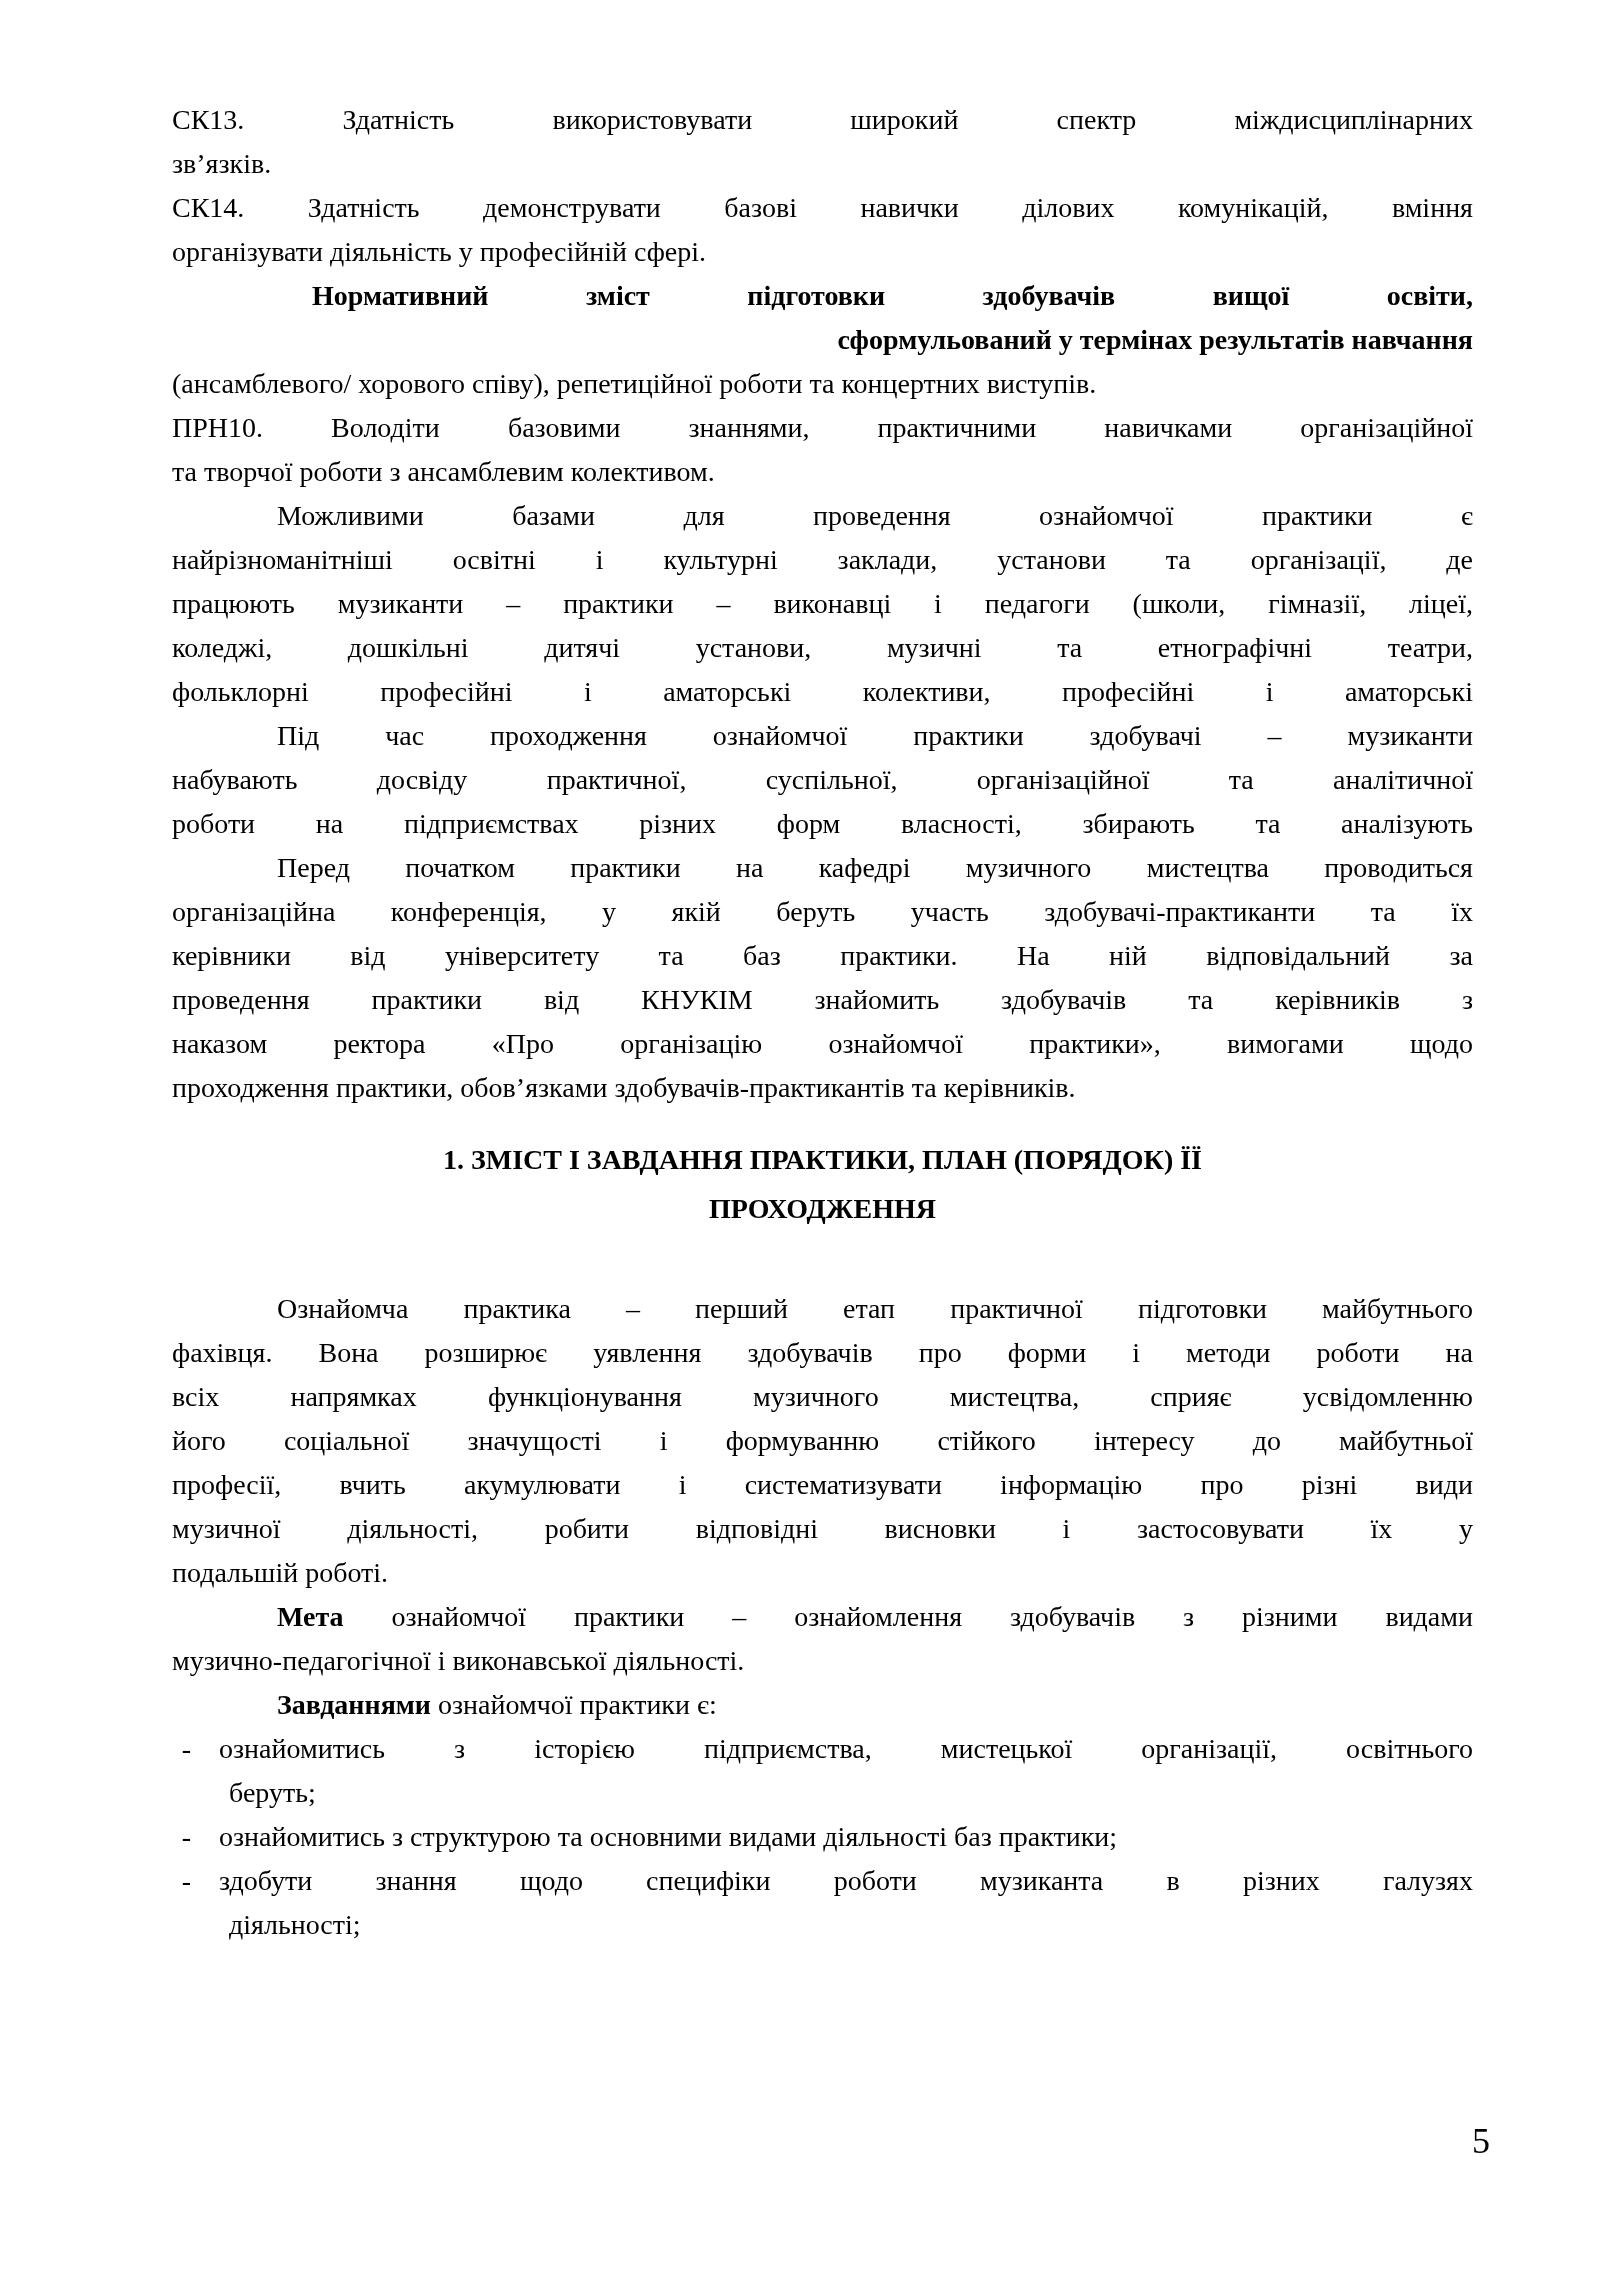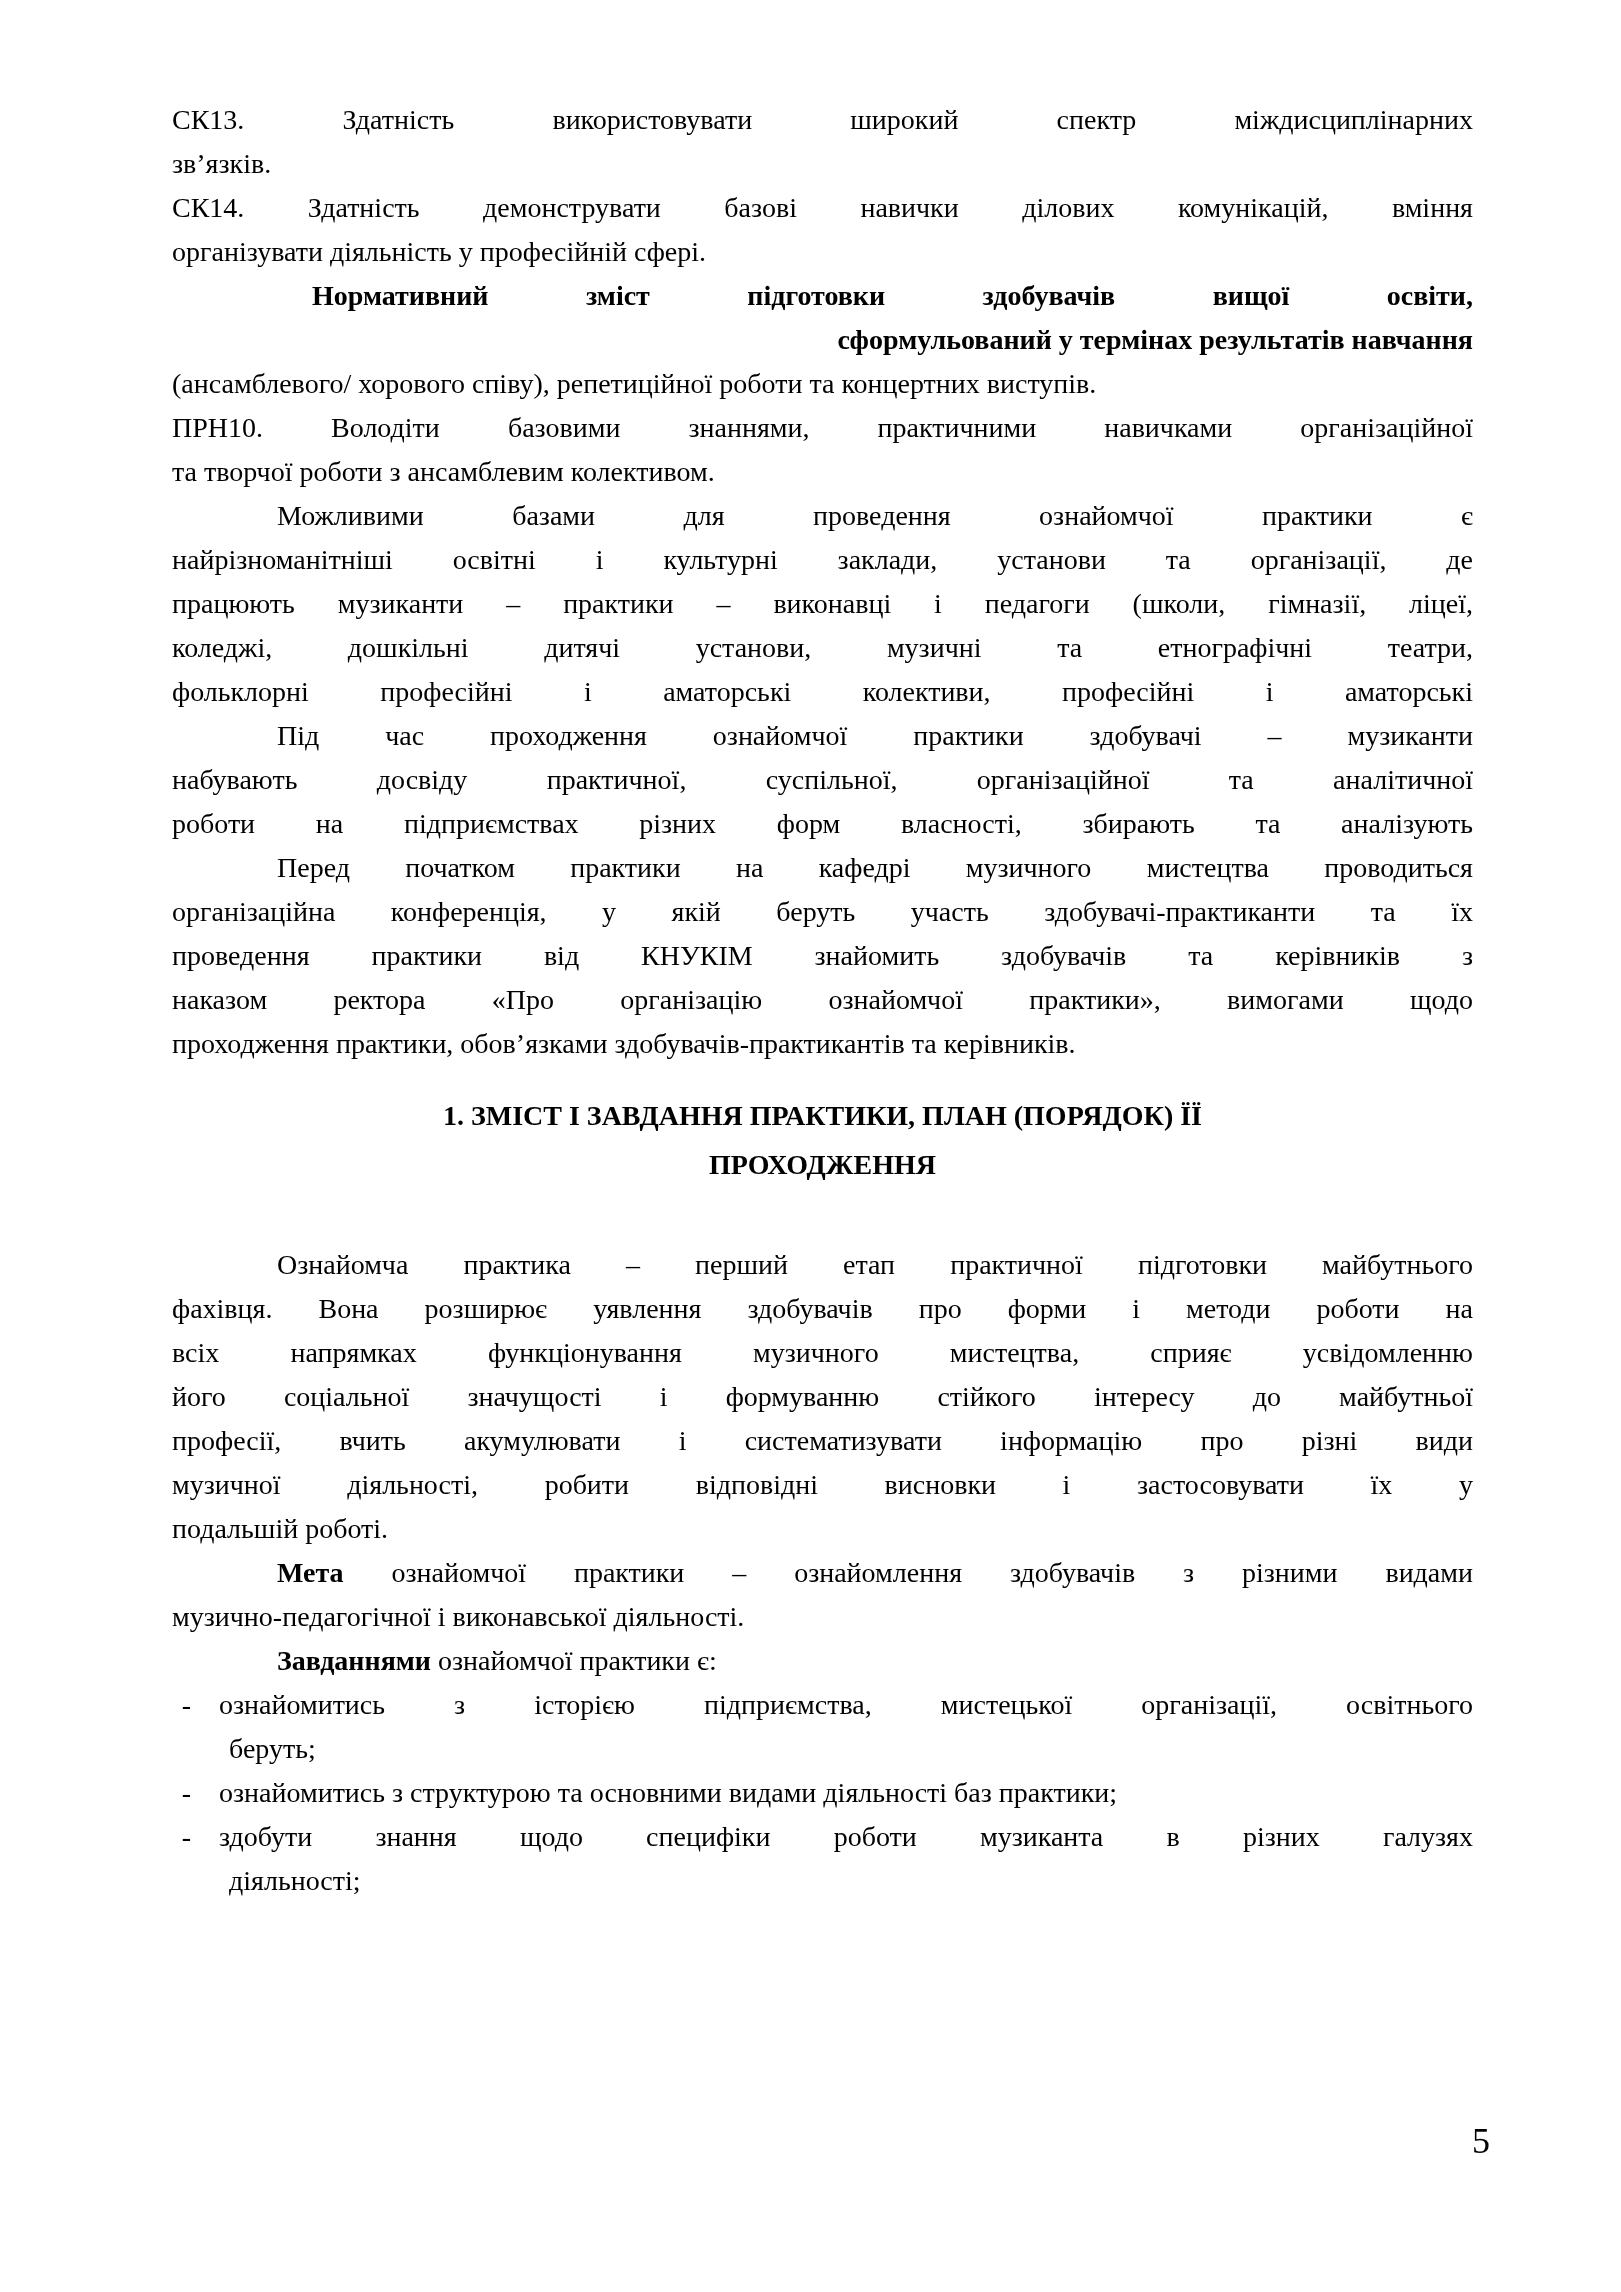--- a/index.html
+++ b/index.html
@@ -63,20 +63,21 @@
     <div class="ln j ind">Можливими базами для проведення ознайомчої практики є</div>
     <div class="ln j">найрізноманітніші освітні і культурні заклади, установи та організації, де</div>
     <div class="ln j">працюють музиканти – практики – виконавці і педагоги (школи, гімназії, ліцеї,</div>
     <div class="ln j">коледжі, дошкільні дитячі установи, музичні та етнографічні театри,</div>
     <div class="ln j">фольклорні професійні і аматорські колективи, професійні і аматорські</div>
     <div class="ln j ind">Під час проходження ознайомчої практики здобувачі – музиканти</div>
     <div class="ln j">набувають досвіду практичної, суспільної, організаційної та аналітичної</div>
     <div class="ln j">роботи на підприємствах різних форм власності, збирають та аналізують</div>
     <div class="ln j ind">Перед початком практики на кафедрі музичного мистецтва проводиться</div>
     <div class="ln j">організаційна конференція, у якій беруть участь здобувачі-практиканти та їх</div>
+    <div class="ln j">керівники від університету та баз практики. На ній відповідальний за</div>
     <div class="ln j">проведення практики від КНУКІМ знайомить здобувачів та керівників з</div>
     <div class="ln j">наказом ректора «Про організацію ознайомчої практики», вимогами щодо</div>
     <div class="ln lft">проходження практики, обов’язками здобувачів-практикантів та керівників.</div>
 
     <div class="heading">
       <div class="ln">1. ЗМІСТ І ЗАВДАННЯ ПРАКТИКИ, ПЛАН (ПОРЯДОК) ЇЇ</div>
       <div class="ln">ПРОХОДЖЕННЯ</div>
     </div>
 
     <div class="ln j ind">Ознайомча практика – перший етап практичної підготовки майбутнього</div>

